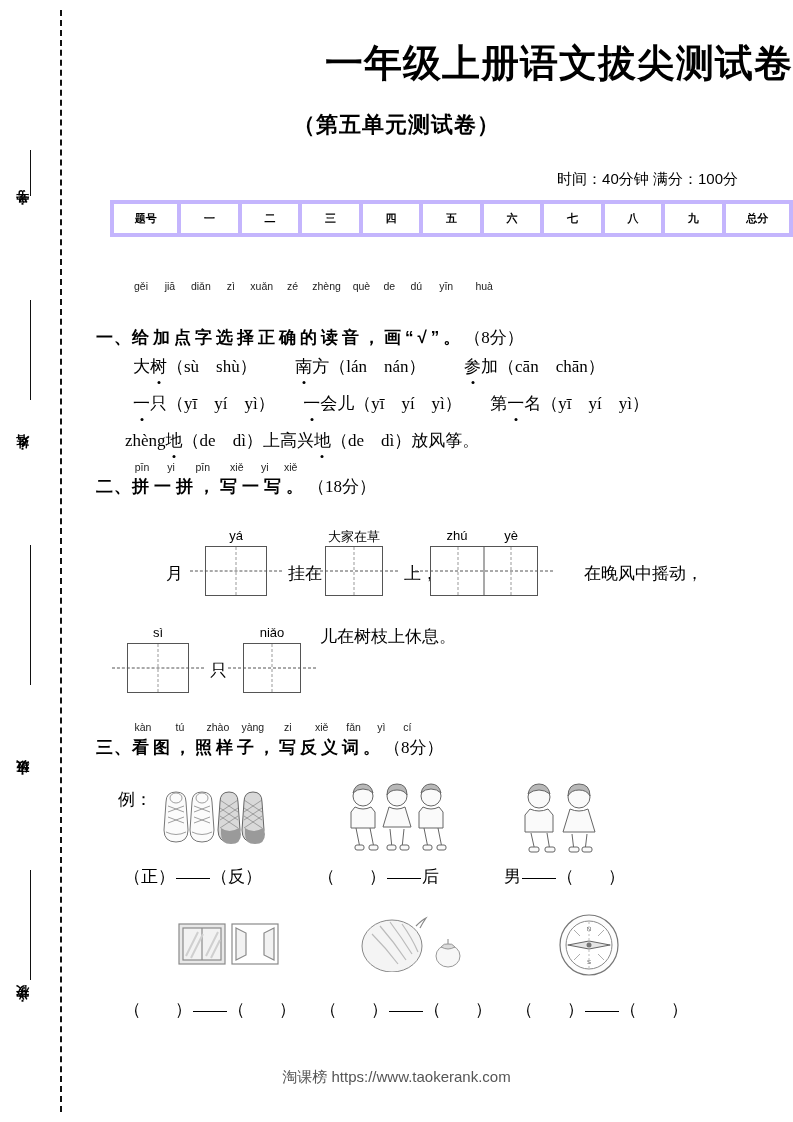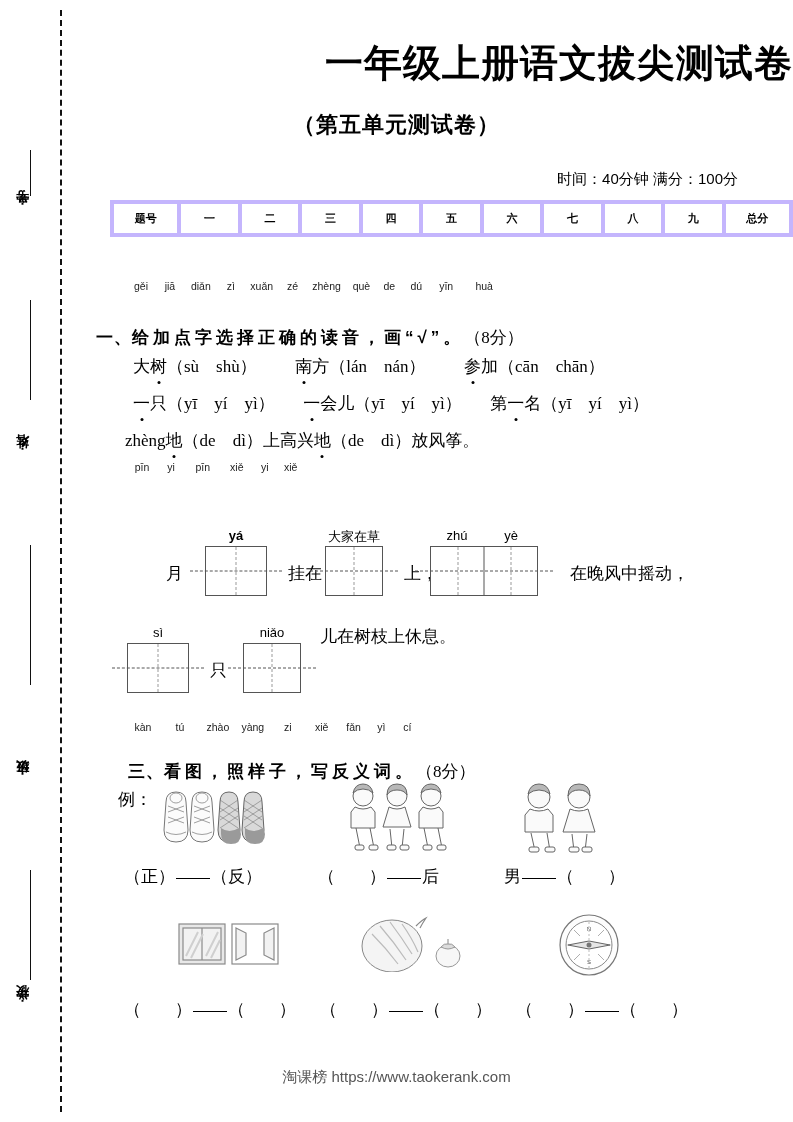--- a/index.html
+++ b/index.html
@@ -263,24 +263,27 @@
 
   <div class="pinyin-row" style="left:128px;top:461px;">
     <span style="width:28px">pīn</span>
     <span style="width:24px">yi</span>
     <span style="width:34px">pīn</span>
     <span style="width:28px">xiě</span>
     <span style="width:22px">yi</span>
     <span style="width:24px">xiě</span>
   </div>
 
+  <div class="qhead" style="left:96px;top:475px;">
+    <span>二、</span><span style="letter-spacing:5px">拼一拼，写一写。</span><span class="pts">（18分）</span>
+  </div>
 
   <div class="inline-txt" style="left:166px;top:562px;">月</div>
 
-  <div class="bp" style="left:205px;top:528px;width:62px;font-weight:bold;">yá</div>
+  <div class="bp" style="left:205px;top:528px;width:62px;">yá</div>
   <div class="tzg" style="left:205px;top:546px;width:62px;height:50px;">
     <div class="vdash"></div>
     <div class="hdash"></div>
   </div>
 
   <div class="inline-txt" style="left:288px;top:562px;">挂在</div>
 
   <div class="bp" style="left:325px;top:528px;width:58px;">大家在草</div>
   <div class="tzg" style="left:325px;top:546px;width:58px;height:50px;">
     <div class="vdash"></div>
@@ -291,21 +294,21 @@
 
   <div class="bp" style="left:430px;top:528px;width:54px;">zhú</div>
   <div class="bp" style="left:484px;top:528px;width:54px;">yè</div>
   <div class="tzg" style="left:430px;top:546px;width:108px;height:50px;">
     <div class="midsep"></div>
     <div class="vdash" style="left:25%"></div>
     <div class="vdash" style="left:75%"></div>
     <div class="hdash"></div>
   </div>
 
-  <div class="inline-txt" style="left:570px;top:562px;">在晚风中摇动，</div>
+  <div class="inline-txt" style="left:584px;top:562px;">在晚风中摇动，</div>
 
   <div class="bp" style="left:127px;top:625px;width:62px;">sì</div>
   <div class="tzg" style="left:127px;top:643px;width:62px;height:50px;">
     <div class="vdash"></div>
     <div class="hdash"></div>
   </div>
 
   <div class="inline-txt" style="left:210px;top:659px;">只</div>
 
   <div class="bp" style="left:243px;top:625px;width:58px;">niǎo</div>
@@ -321,21 +324,21 @@
     <span style="width:38px">tú</span>
     <span style="width:32px">zhào</span>
     <span style="width:32px">yàng</span>
     <span style="width:32px">zi</span>
     <span style="width:30px">xiě</span>
     <span style="width:28px">fǎn</span>
     <span style="width:22px">yì</span>
     <span style="width:24px">cí</span>
   </div>
 
-  <div class="qhead" style="left:96px;top:760px;margin-left:32px;">
+  <div class="qhead" style="left:96px;top:736px;">
     <span>三、</span><span style="letter-spacing:4px">看图，照样子，写反义词。</span><span class="pts">（8分）</span>
   </div>
 
   <div class="inline-txt" style="left:118px;top:788px;">例：</div>
 
   <div class="pic" style="left:158px;top:786px;">
     <svg width="110" height="62" viewBox="0 0 110 62">
       <g fill="#fbfbfb" stroke="#777" stroke-width="1">
         <path d="M8 16 q0-10 10-10 q10 0 10 10 l2 28 q0 12 -12 12 q-12 0 -12-12 z"></path>
         <path d="M34 16 q0-10 10-10 q10 0 10 10 l2 28 q0 12 -12 12 q-12 0 -12-12 z"></path>

